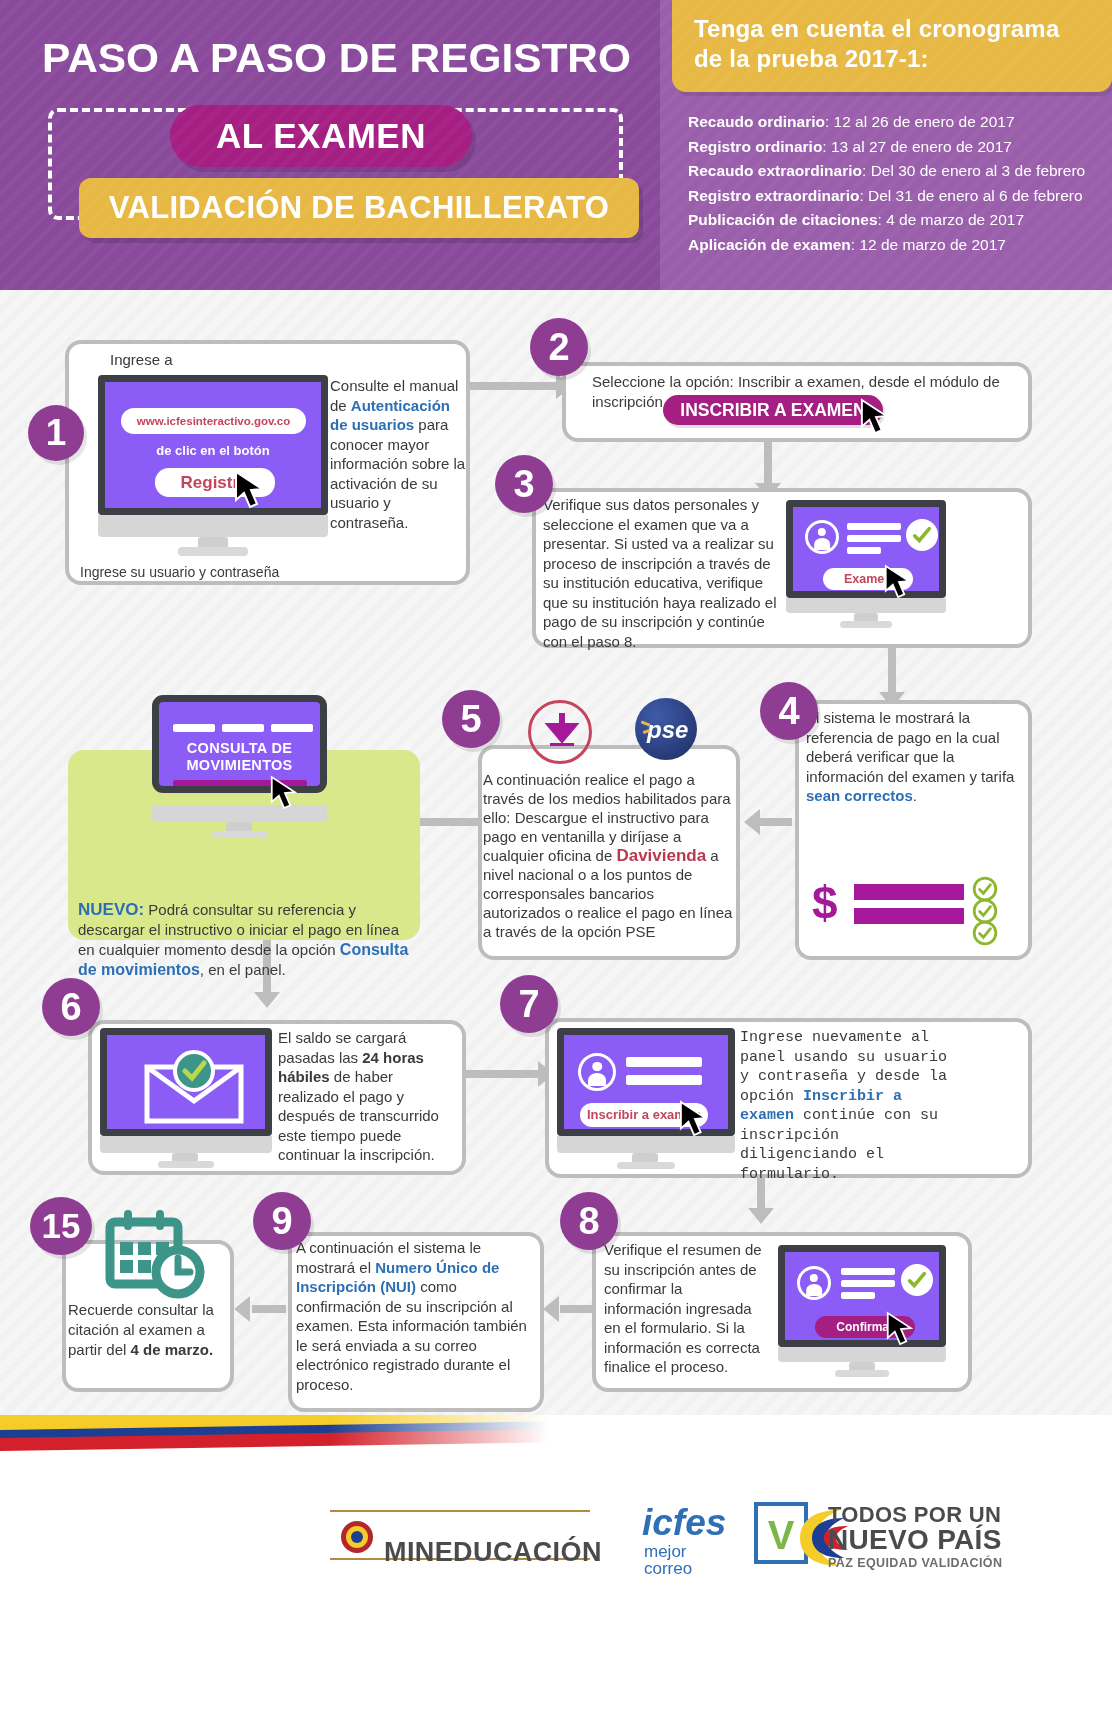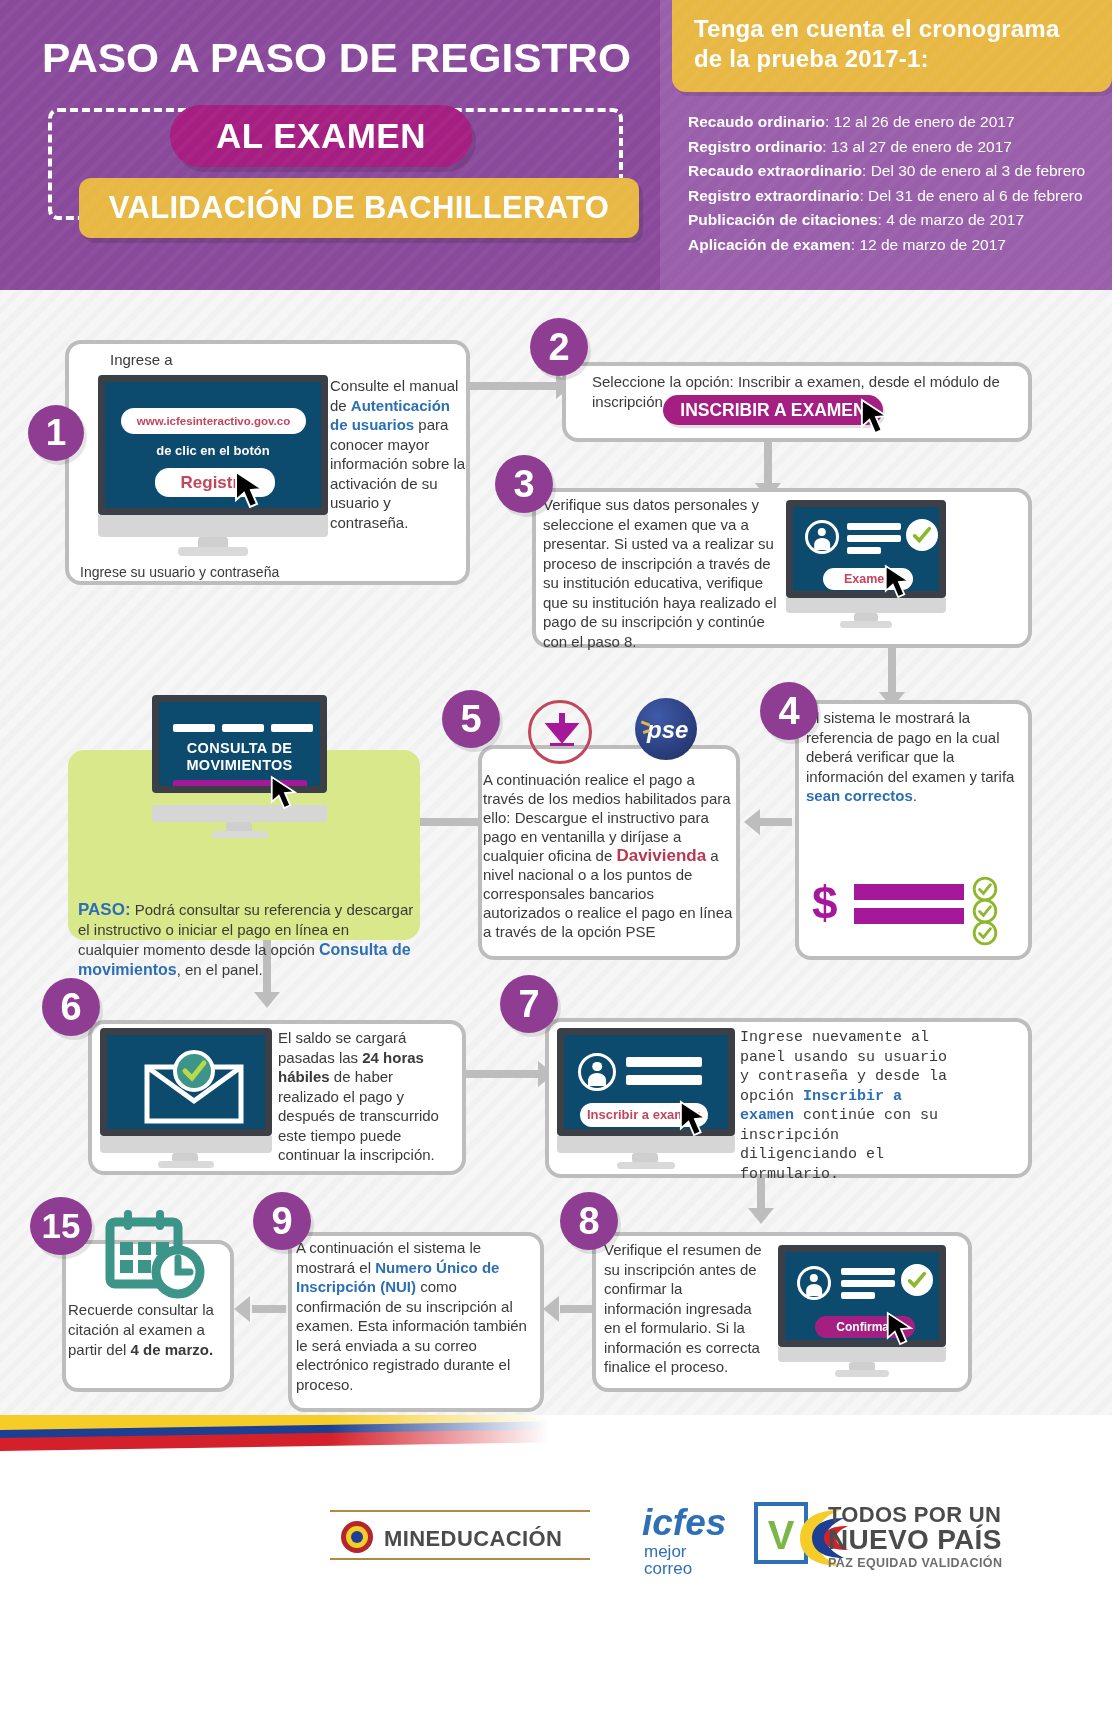--- a/index.html
+++ b/index.html
@@ -105,21 +105,21 @@
      border-top:13px solid transparent; border-bottom:13px solid transparent;
      border-left:16px solid #bdbdbd; }
   .arrow-l{ position:absolute; width:0;height:0; z-index:2;
      border-top:13px solid transparent; border-bottom:13px solid transparent;
      border-right:16px solid #bdbdbd; }
 
   
   .monitor{ position:absolute; z-index:5; }
   .mon-screen{
     position:absolute; left:0; top:0; width:100%;
-    background:#0c4a6e; border:7px solid #3c3f45; border-radius:4px;
+    background:#8b5cf6; border:7px solid #3c3f45; border-radius:4px;
     overflow:hidden;
   }
   .mon-neck{
     position:absolute; background:#d6d6d6; border-radius:0 0 4px 4px;
   }
   .mon-stand{
     position:absolute; background:#cfcfcf; border-radius:3px;
   }
   .mon-base{ position:absolute; background:#d9d9d9; border-radius:4px; }
 
@@ -328,38 +328,38 @@
   <div style="position:absolute; left:12px; top:20px; width:46px; color:#fff; font-size:24px; font-style:italic; font-weight:bold; line-height:24px;">pse</div>
   <div style="position:absolute; left:6px; top:24px; width:9px; height:3px; background:#e8b844; transform:rotate(20deg);"></div>
   <div style="position:absolute; left:8px; top:32px; width:7px; height:3px; background:#e8b844; transform:rotate(-20deg);"></div>
 </div>
 <div class="txt" style="left:483px; top:770px; width:252px; line-height:19px;">
   <span>A continuación realice el pago a través de los medios habilitados para ello: Descargue el instructivo para pago en ventanilla y diríjase a cualquier oficina de </span><span class="red" style="font-size:17px;margin-top:24px;">Davivienda</span><span> a nivel nacional o a los puntos de corresponsales bancarios autorizados o realice el pago en línea a través de la opción PSE</span>
 </div>
 
 <div class="nota-box" style="left:68px; top:750px; width:352px; height:190px;"></div>
 <div class="monitor" style="left:152px; top:695px; width:175px; height:145px;">
-  <div class="mon-screen" style="height:98px;">
+  <div class="mon-screen" style="height:98px;border-radius:11px;">
     <div class="bar-w" style="left:14px; top:22px; width:42px; height:8px;"></div>
     <div class="bar-w" style="left:63px; top:22px; width:42px; height:8px;"></div>
     <div class="bar-w" style="left:112px; top:22px; width:42px; height:8px;"></div>
     <div class="screen-label" style="left:0; top:38px; width:100%; font-size:14.5px; font-weight:bold; line-height:17px; letter-spacing:0.3px;">
       <span>CONSULTA DE</span><br><span>MOVIMIENTOS</span>
     </div>
     <div class="bar-p" style="left:14px; top:78px; width:134px; height:10px;"></div>
   </div>
   <div class="mon-neck" style="left:0; top:110px; width:175px; height:17px;"></div>
   <div class="mon-stand" style="left:74px; top:127px; width:26px; height:10px;"></div>
   <div class="mon-base" style="left:60px; top:136px; width:56px; height:7px;"></div>
   <svg class="cursor" style="left:118px; top:80px;" width="30" height="36" viewBox="0 0 34 40">
     <path d="M2 2 L2 30 L10 23 L16 37 L23 34 L17 20 L28 19 Z" fill="#000" stroke="#fff" stroke-width="2"></path>
   </svg>
 </div>
 <div class="txt" style="left:78px; top:900px; width:336px; text-align:left; line-height:20px;">
-  <span class="blue" style="font-size:17px;">PASO:</span><span> Podrá consultar su referencia y descargar el instructivo o iniciar el pago en línea en cualquier momento desde la opción </span><span class="blue" style="font-size:16px;">Consulta de movimientos</span><span>, en el panel.</span>
+  <span class="blue" style="font-size:17px;">NUEVO:</span><span> Podrá consultar su referencia y descargar el instructivo o iniciar el pago en línea en cualquier momento desde la opción </span><span class="blue" style="font-size:16px;">Consulta de movimientos</span><span>, en el panel.</span>
 </div>
 
 <div class="card" style="left:88px; top:1020px; width:378px; height:155px;"></div>
 <div class="num" style="left:42px; top:978px; width:58px; height:58px; font-size:38px; line-height:58px;">6</div>
 <div class="monitor" style="left:100px; top:1028px; width:172px; height:140px;">
   <div class="mon-screen" style="height:108px;">
     <svg width="110" height="80" viewBox="0 0 110 80" style="position:absolute; left:32px; top:14px;">
       <path d="M8 18 L102 18 L102 72 L8 72 Z" fill="none" stroke="#fff" stroke-width="5"></path>
       <path d="M8 18 L55 52 L102 18" fill="none" stroke="#fff" stroke-width="5"></path>
       <circle cx="55" cy="22" r="19" fill="#3d9488" stroke="#fff" stroke-width="4"></circle>
@@ -452,21 +452,21 @@
 
 <div class="ft-sep" style="left:330px; top:1510px; width:260px; height:2px;"></div>
 <div class="ft-sep" style="left:330px; top:1558px; width:260px; height:2px;"></div>
 
 <div class="footer-logos" style="left:340px; top:1518px;">
   <svg width="34" height="34" viewBox="0 0 34 34" style="position:absolute; left:0; top:2px;">
     <circle cx="17" cy="17" r="16" fill="#b3262b"></circle>
     <circle cx="17" cy="17" r="11" fill="#f6cd28"></circle>
     <circle cx="17" cy="17" r="6" fill="#1c3f94"></circle>
   </svg>
-  <div style="position:absolute; left:44px; top:8px; color:#4b4b4b; font-size:22px; font-weight:bold; letter-spacing:0.4px; white-space:nowrap;">MINEDUCACIÓN</div>
+  <div style="position:absolute; left:44px; top:19px; color:#4b4b4b; font-size:27px; font-weight:bold; letter-spacing:0.4px; white-space:nowrap;">MINEDUCACIÓN</div>
 </div>
 
 <div class="footer-logos" style="left:642px; top:1504px;">
   <div style="position:absolute; left:0; top:0; color:#2f6fb5; font-size:37px; font-weight:bold; font-style:italic; line-height:37px;">icfes</div>
   <div style="position:absolute; left:2px; top:39px; color:#2f6fb5; font-size:17px; line-height:17px;">mejor correo</div>
   <div style="position:absolute; left:112px; top:-2px; width:54px; height:62px; border:4px solid #2f6fb5;
        color:#7ab648; font-size:40px; font-weight:bold; text-align:center; line-height:58px;">V</div>
 </div>
 
 <div class="footer-logos" style="left:828px; top:1500px;">

